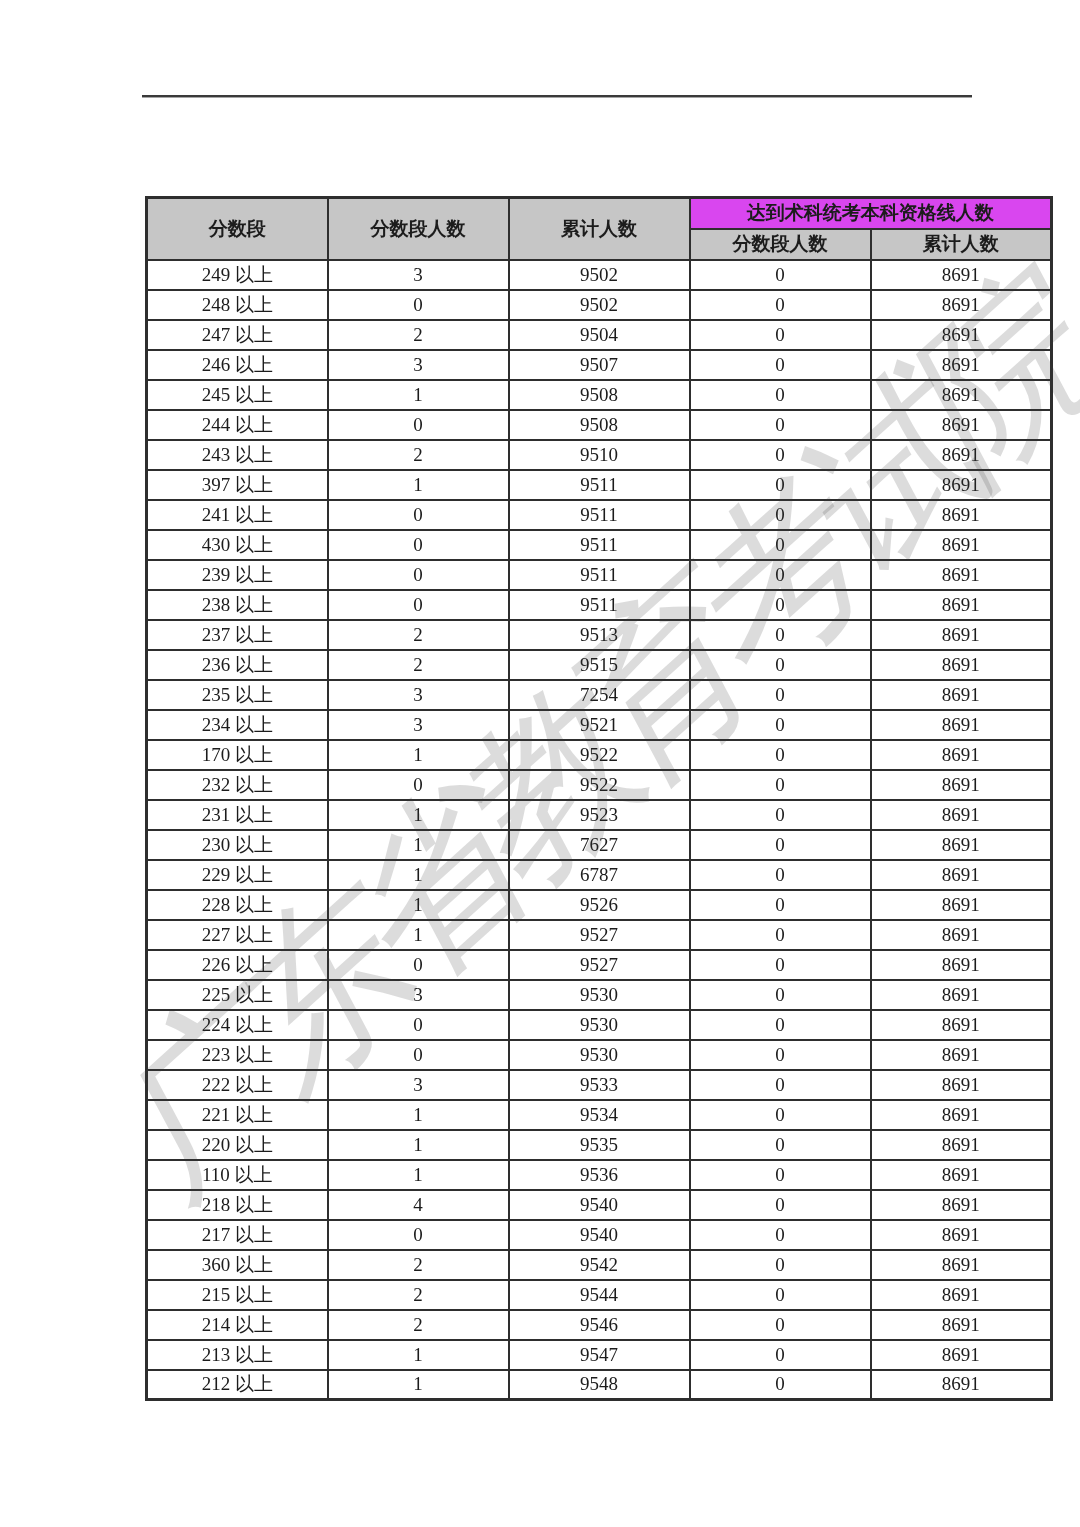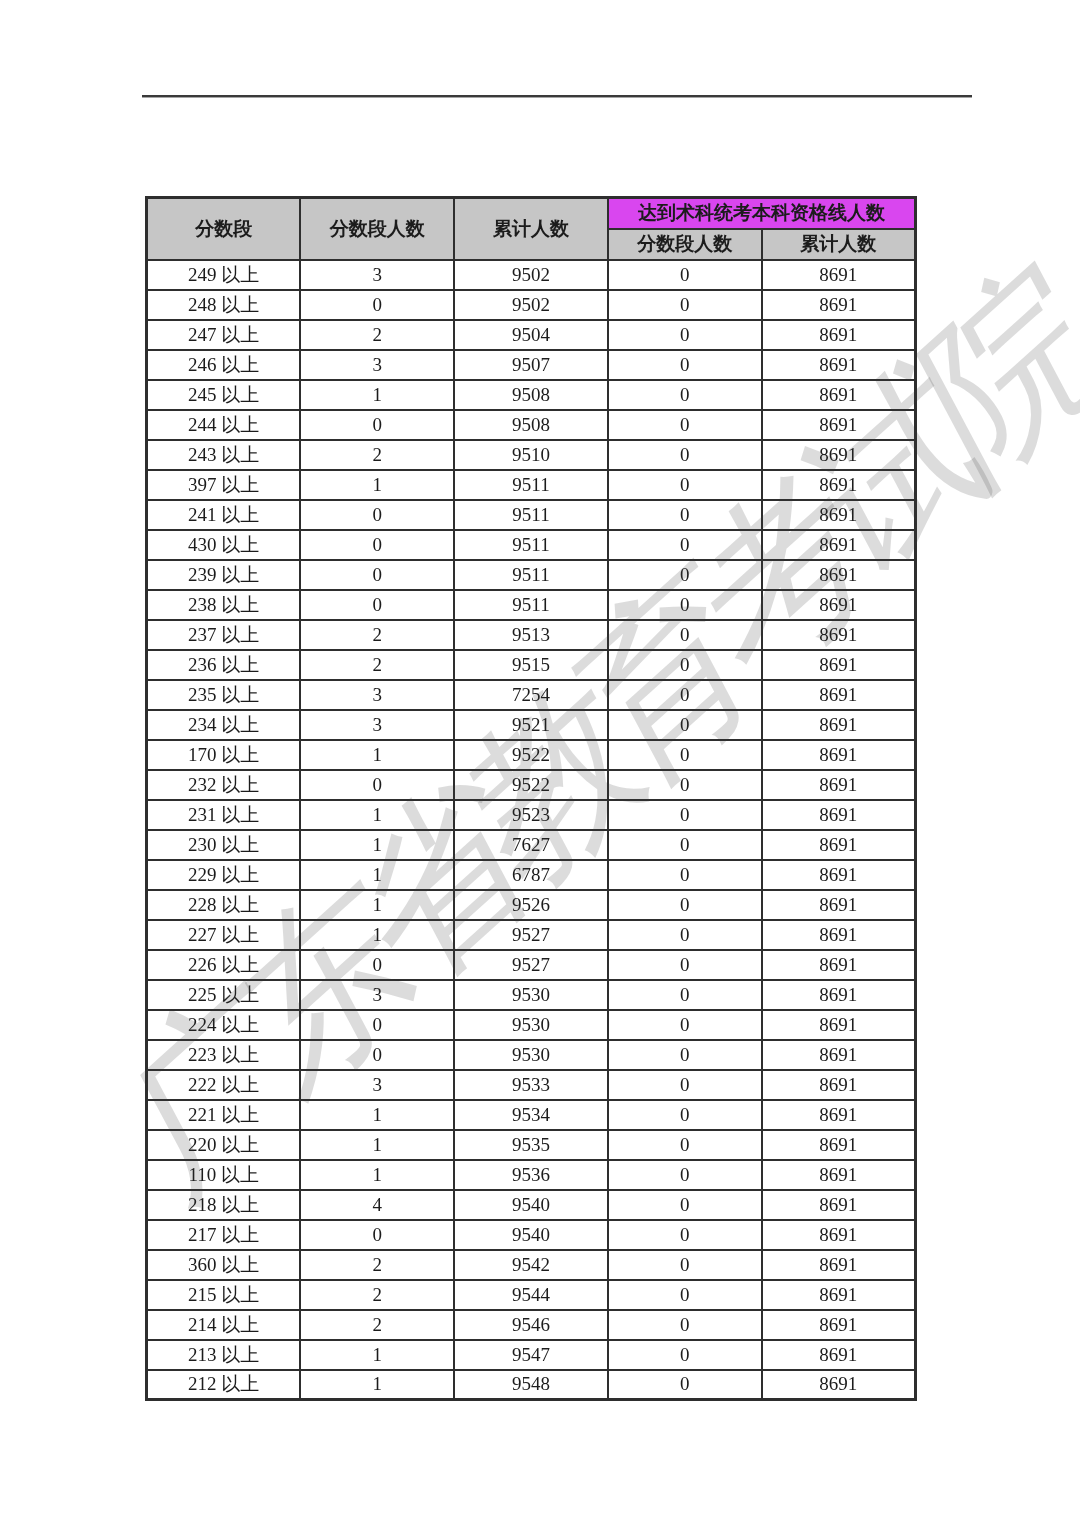--- a/index.html
+++ b/index.html
@@ -41,21 +41,21 @@
     color: var(--watermark-color);
     transform: rotate(-42deg);
     font-style: italic;
     pointer-events: none;
     z-index: 5;
   }
   table.score-table {
     position: absolute;
     left: 145px;
     top: 196px;
-    width: 772px;
+    width: 908px;
     border-collapse: collapse;
     table-layout: fixed;
     z-index: 2;
     font-family: Liberation Serif, serif;
   }
   table.score-table col { width: 20%; }
   .score-table th, .score-table td {
     border: 2px solid var(--border-color);
     text-align: center;
     vertical-align: middle;

